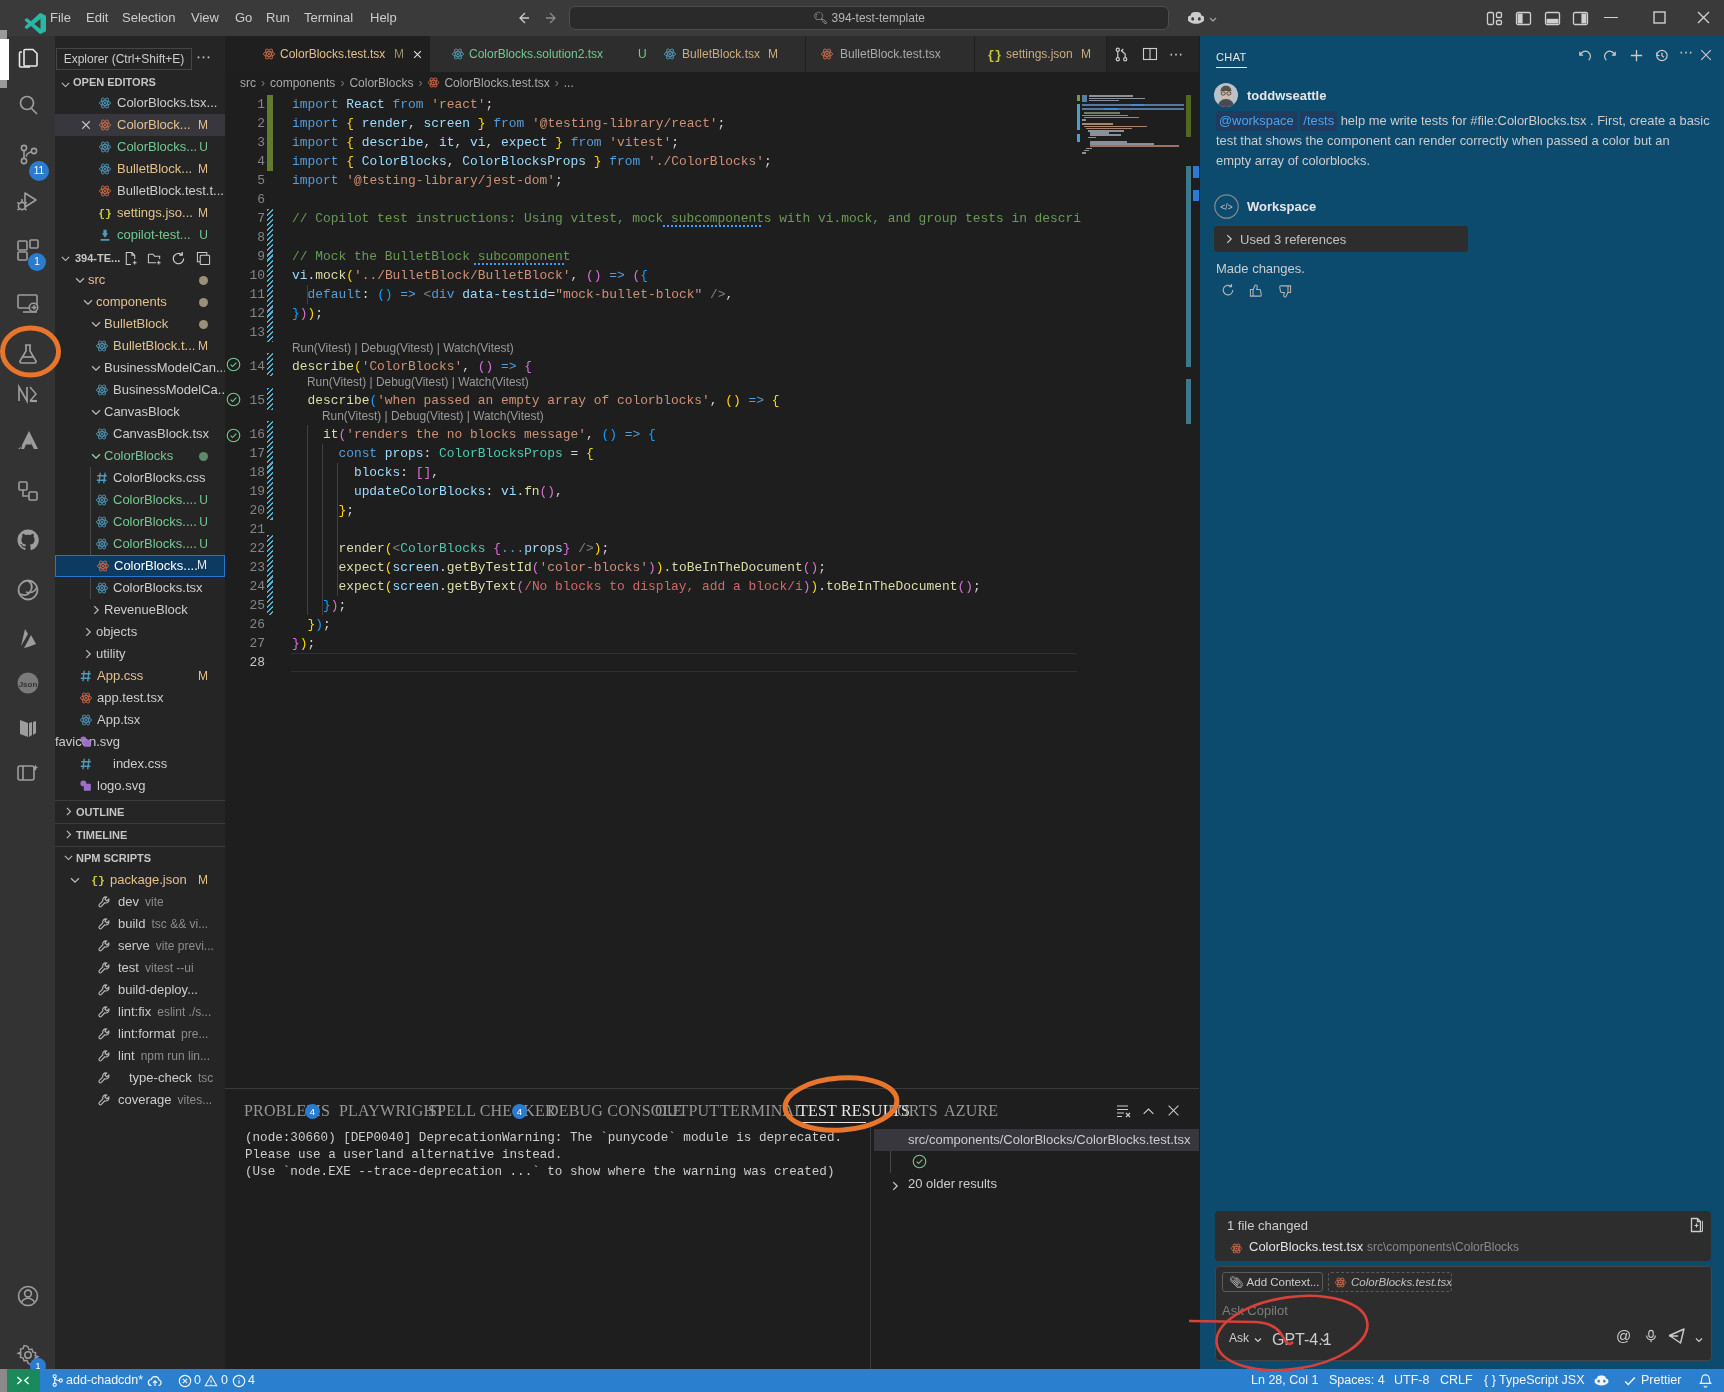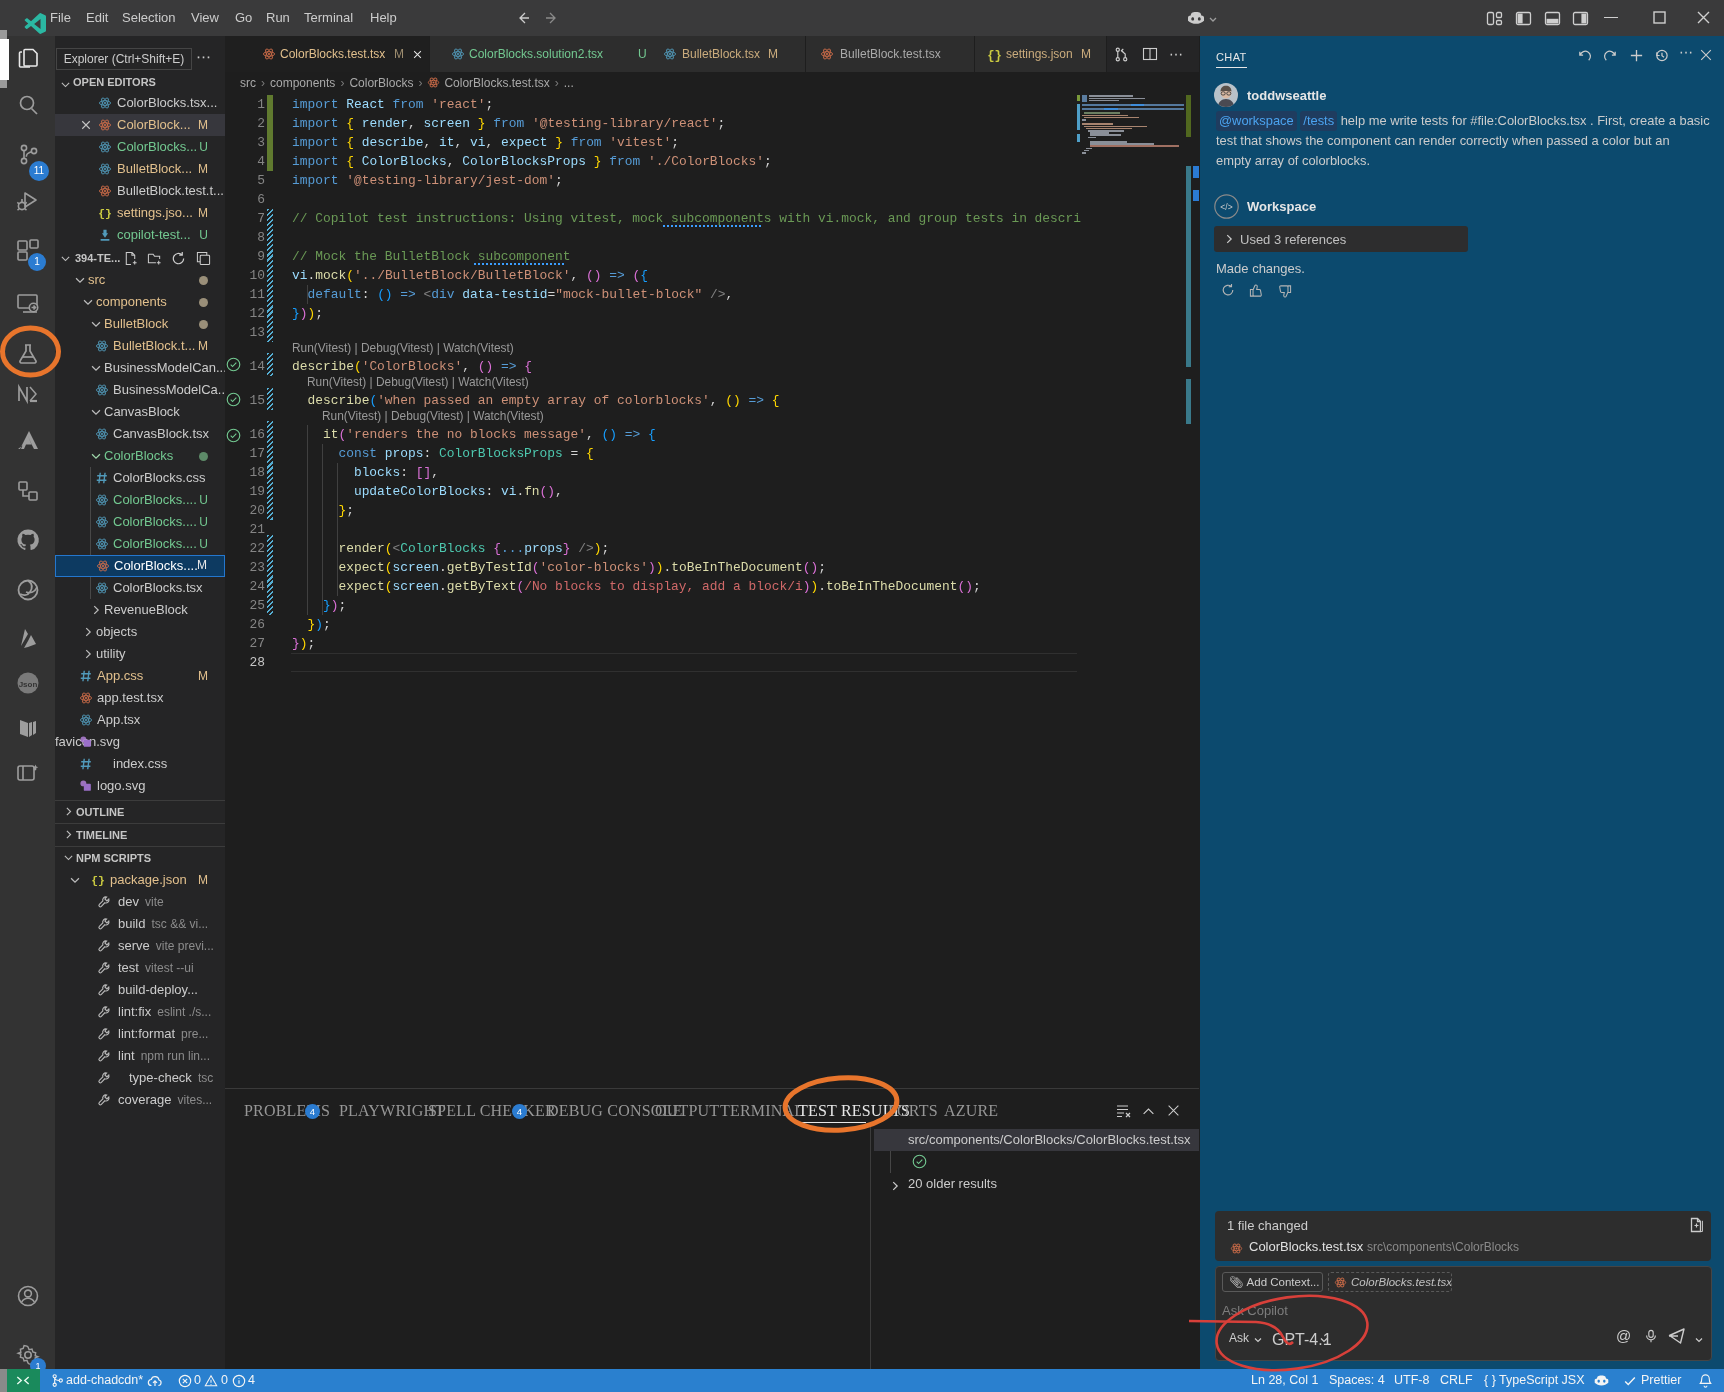--- a/index.html
+++ b/index.html
@@ -105,20 +105,23 @@
     <span class="abs menu" style="left:235px">Go</span>
     <span class="abs menu" style="left:266px">Run</span>
     <span class="abs menu" style="left:304px">Terminal</span>
     <span class="abs menu" style="left:370px">Help</span>
     <svg class="abs" style="left:515px;top:10px;color:#cccccc" width="16" height="16" viewBox="0 0 16 16">
         <path class="icon-stroke" d="M10 3 5 8l5 5M5 8h9" stroke-width="1.4"></path>
       </svg>
     <svg class="abs" style="left:544px;top:10px;color:#8a8a8a" width="16" height="16" viewBox="0 0 16 16">
         <path class="icon-stroke" d="M6 3l5 5-5 5M11 8H2" stroke-width="1.4"></path>
       </svg>
+    <div class="abs" style="left:569px;top:6px;width:600px;height:24px;background:#2a2a2a;border:1px solid #4d4d4d;border-radius:6px;">
+      <div style="text-align:center;line-height:22px;font-size:12px;color:#b4b4b4">🔍︎ 394-test-template</div>
+    </div>
     <svg class="abs" style="left:1186px;top:11px;color:#cccccc" width="20" height="14" viewBox="0 0 20 14">
         <path fill="currentColor" d="M9.8 1C6 1 5.1 2 4.7 4.6 3.2 4.8 2 5.3 2 6.5v3.2c1.9 1.9 5 3.1 8 3.1s6.1-1.2 8-3.1V6.5c0-1.2-1.2-1.7-2.7-1.9C14.9 2 14 1 10.2 1h-.4zM6.7 6.2c.8 0 1.4.6 1.4 1.7 0 1.1-.5 1.7-1.4 1.7-.8 0-1.4-.6-1.4-1.7 0-1.1.6-1.7 1.4-1.7zm6.6 0c.8 0 1.4.6 1.4 1.7 0 1.1-.5 1.7-1.4 1.7-.8 0-1.4-.6-1.4-1.7 0-1.1.6-1.7 1.4-1.7z"></path>
       </svg>
     <svg class="abs" style="left:1208px;top:15px;color:#9d9d9d" width="10" height="8" viewBox="0 0 10 8">
         <path class="icon-stroke" d="M2 3l3 3 3-3"></path>
       </svg>
     <svg class="abs" style="left:1486px;top:10px;color:#cfcfcf" width="17" height="17" viewBox="0 0 17 17">
         <g class="icon-stroke">
           <rect x="1.5" y="2.5" width="6" height="12" rx="1.5"></rect>
           <rect x="10.5" y="2.5" width="5" height="5" rx="1.2"></rect>
@@ -627,20 +630,23 @@
           <path d="M1 3h11M1 6.5h11M1 10h7M1 13.5h5"></path>
           <path d="M10 10l4 4M14 10l-4 4"></path>
         </g>
       </svg>
     <svg class="abs" style="left:917px;top:16px;width:13px;height:13px;color:#cccccc" viewBox="0 0 16 16">
         <path fill="none" stroke="currentColor" stroke-width="1.4" d="M2 11 8 5l6 6"></path>
       </svg>
     <svg class="abs" style="left:942px;top:15px;width:13px;height:13px;color:#cccccc" viewBox="0 0 16 16">
         <path d="M2 2l12 12M14 2L2 14" stroke="currentColor" stroke-width="1.3"></path>
       </svg>
+    <div class="mono abs" style="left:20px;top:41px;font-size:12.6px;line-height:17px;color:#cccccc;white-space:pre">(node:30660) [DEP0040] DeprecationWarning: The `punycode` module is deprecated.
+Please use a userland alternative instead.
+(Use `node.EXE --trace-deprecation ...` to show where the warning was created)</div>
     <div class="abs" style="left:645px;top:37px;width:1px;height:244px;background:#3c3c3c"></div>
     <div class="abs" style="left:649px;top:40px;width:325px;height:22px;background:#37373d;font-size:13px;color:#cccccc;line-height:22px"><span style="margin-left:34px">src/components/ColorBlocks/ColorBlocks.test.tsx</span></div>
     <div class="abs" style="left:665px;top:62px;width:1px;height:22px;background:#464646"></div>
     <svg class="abs" style="left:687px;top:65px;width:15px;height:15px;color:#73c991">
         <use href="#checkc"></use>
       </svg>
     <svg class="abs" style="left:663px;top:90px;width:14px;height:14px;color:#cccccc">
         <use href="#chevR"></use>
       </svg>
     <div class="abs" style="left:683px;top:84px;font-size:13px;color:#cccccc;line-height:22px">20 older results</div>

